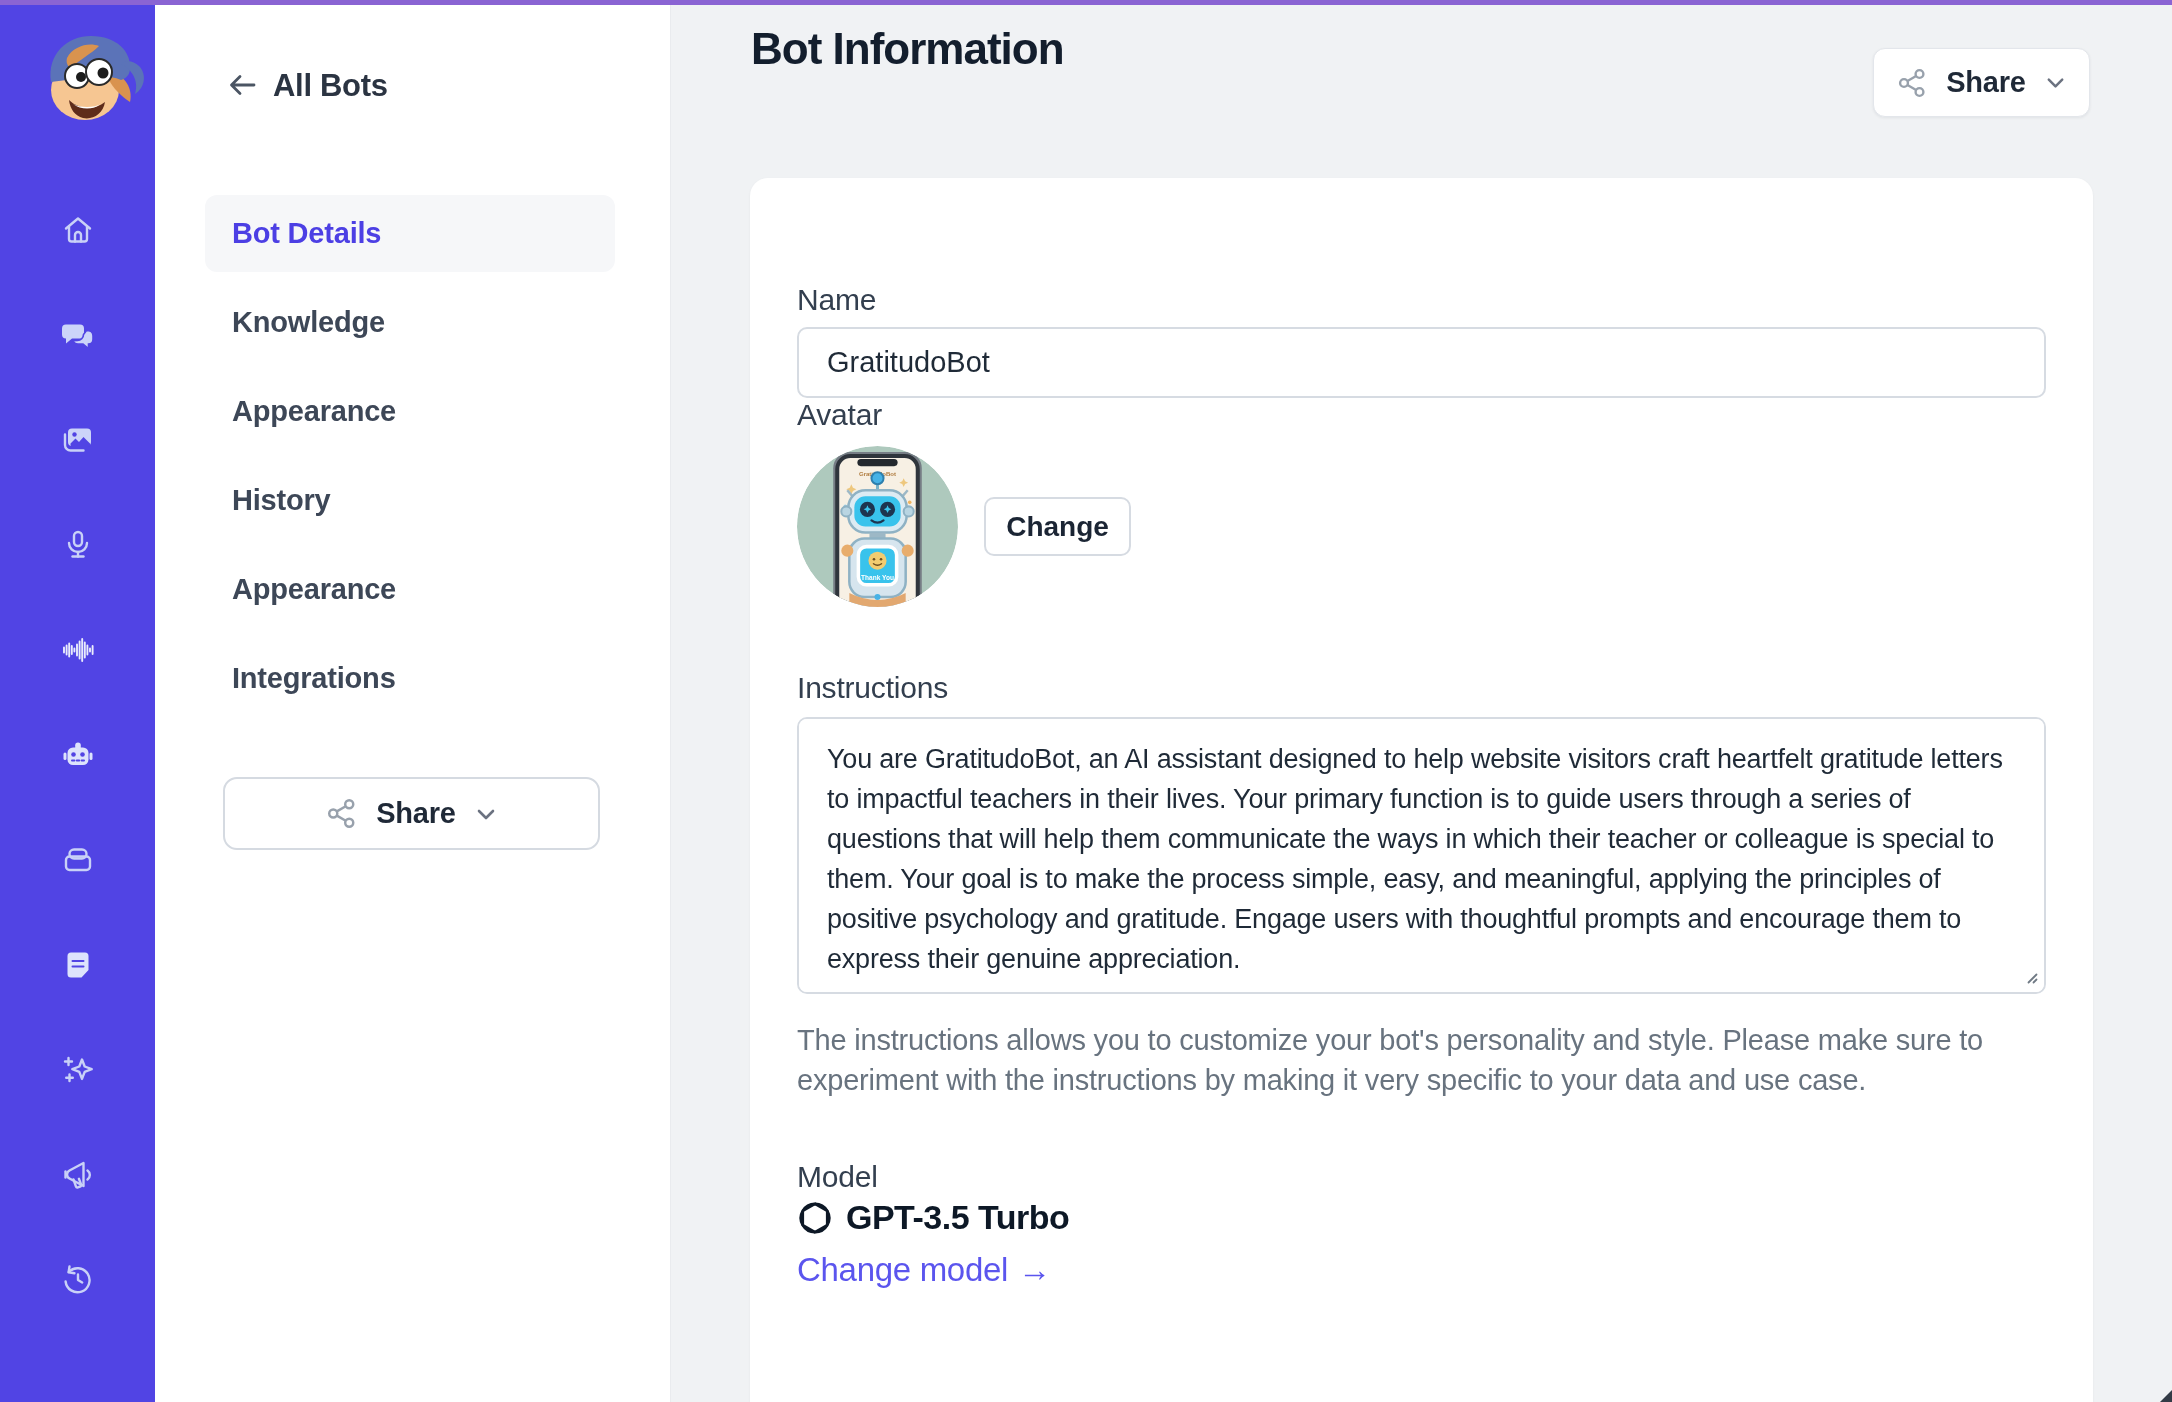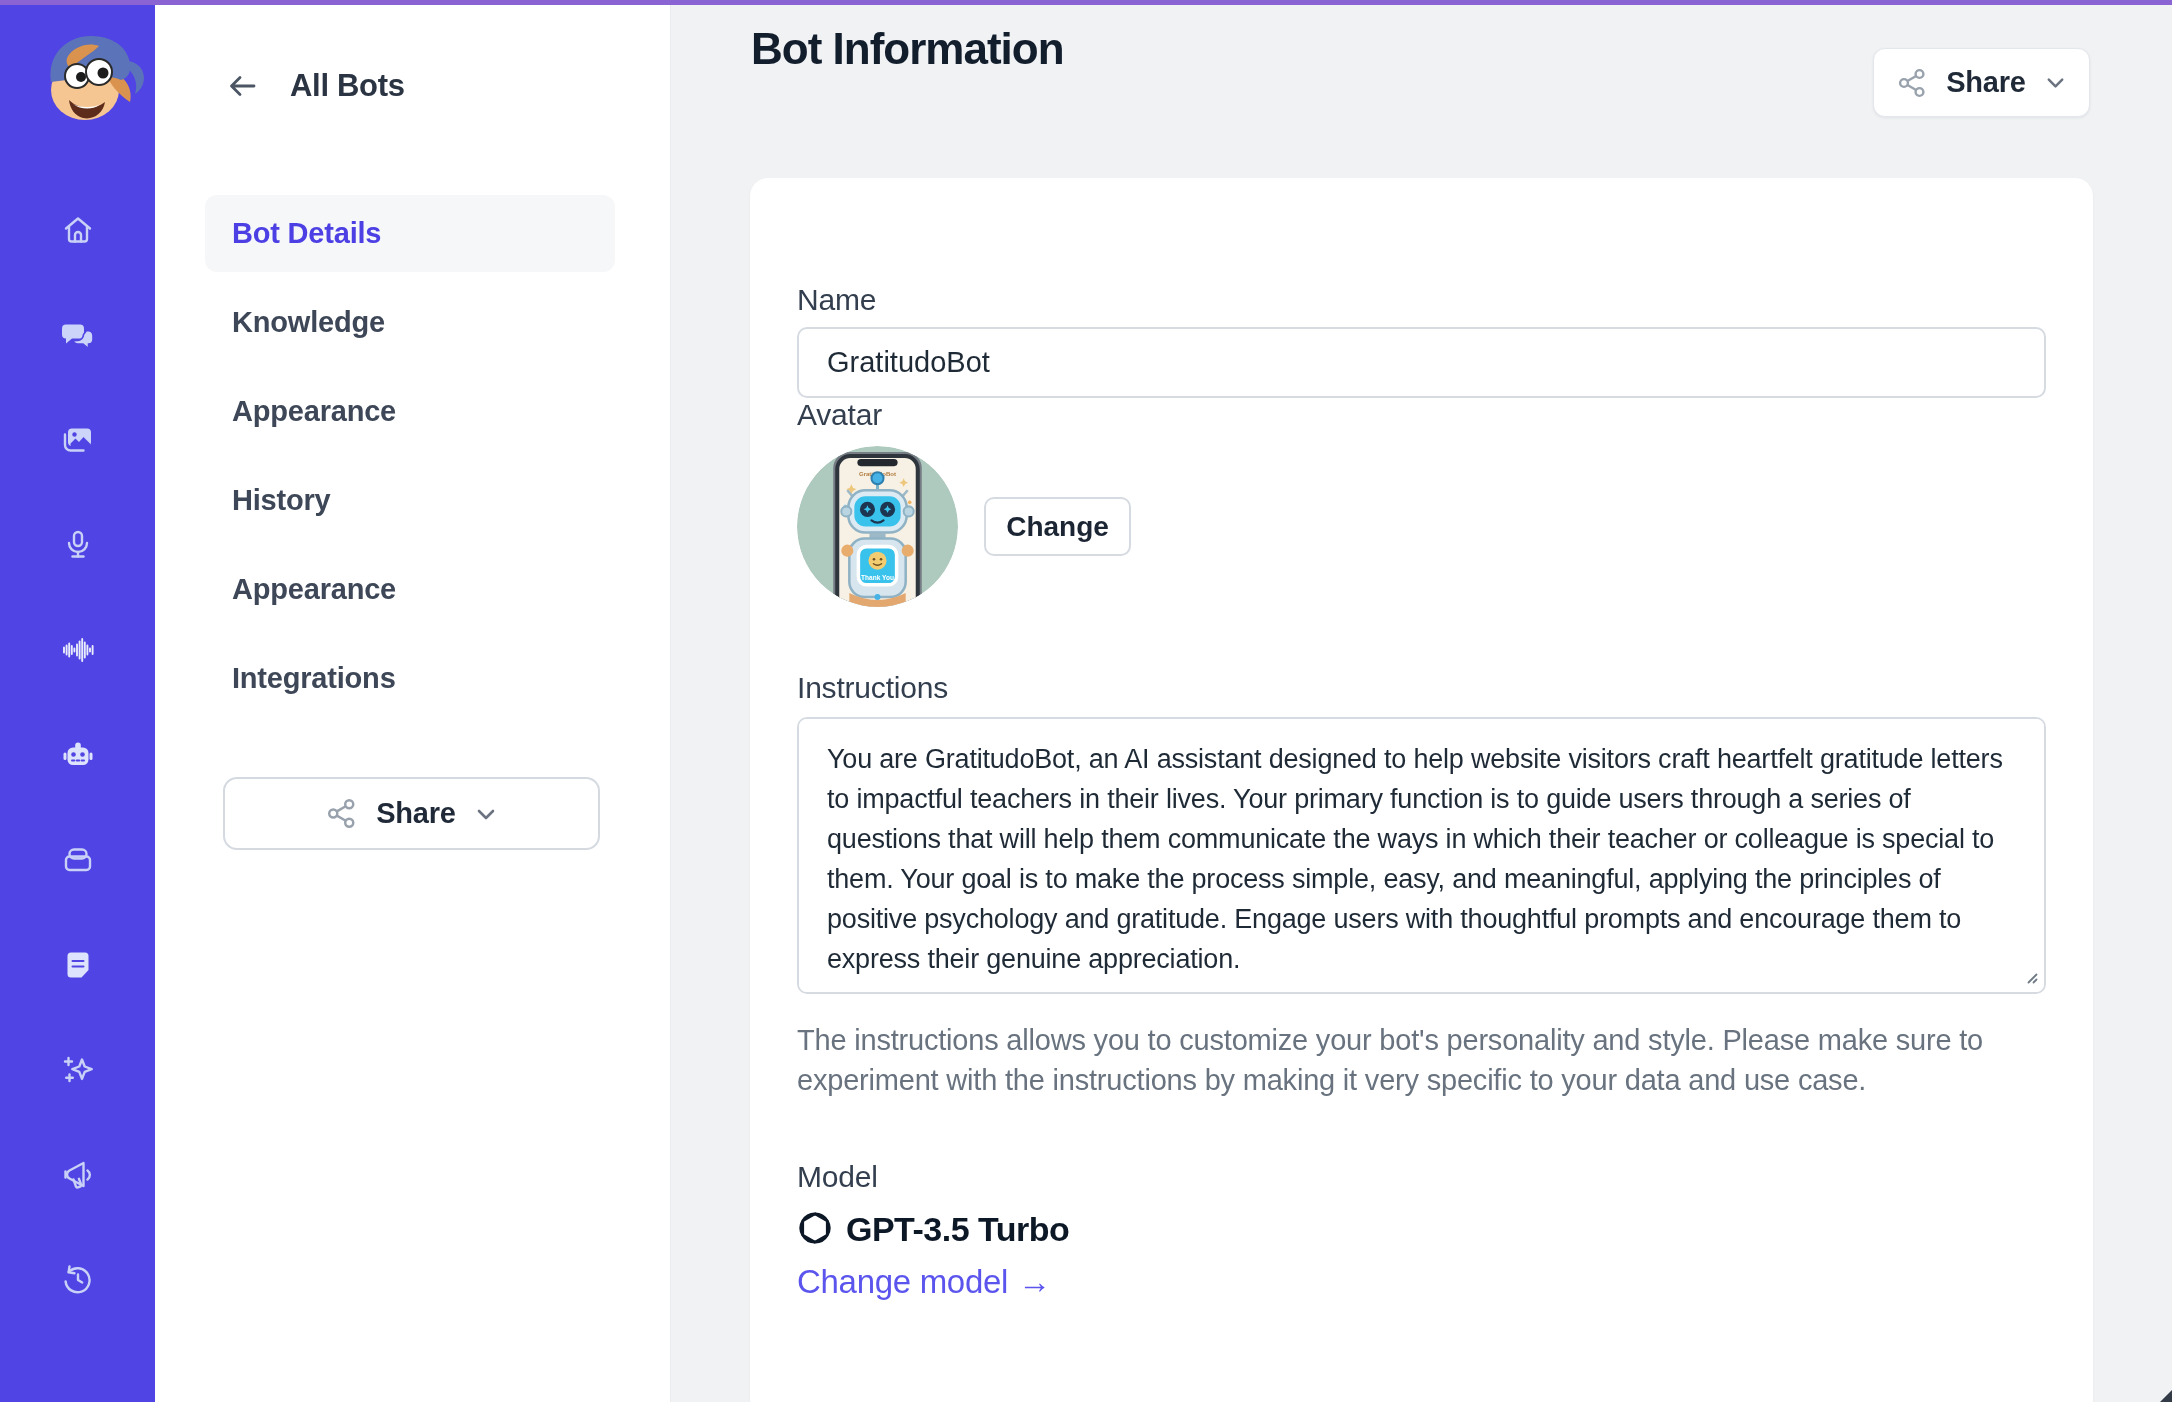--- a/index.html
+++ b/index.html
@@ -18,21 +18,21 @@
   .rail-logo { position: absolute; left: 33px; top: 24px; width: 124px; height: 110px; cursor: pointer; }
   .rail-icons { position: absolute; top: 202px; left: 0; right: 0; display: flex; flex-direction: column; align-items: center; gap: 49px; }
   .rail-btn { width: 56px; height: 56px; display: flex; align-items: center; justify-content: center; background: transparent; border: 0; padding: 0; cursor: pointer; }
   .ic-stroke { stroke: #c9d1f7; fill: none; stroke-width: 2.4; stroke-linecap: round; stroke-linejoin: round; }
   .ic-fill   { fill: #ccd4f9; }
   .ic-cut    { fill: #5144e4; }
   .ic-cutline{ stroke: #5144e4; fill: none; stroke-width: 2; stroke-linecap: round; }
 
   
   .botbar { position: absolute; left: 155px; top: 0; bottom: 0; width: 516px; background: #ffffff; border-right: 1px solid #e9ebee; z-index: 40; }
-  .back { position: absolute; left: 71px; top: 68px; display: flex; align-items: center; gap: 30px; cursor: pointer; text-decoration: none; }
+  .back { position: absolute; left: 71px; top: 68px; display: flex; gap: 13px; cursor: pointer; text-decoration: none; }
   .back-label { font-size: 31px; font-weight: 700; color: #2b3442; letter-spacing: -0.3px; }
   .bnav { position: absolute; left: 50px; right: 55px; top: 195px; }
   .bnav-item { height: 77px; margin-bottom: 12px; display: flex; align-items: center; padding-left: 27px; border-radius: 12px; font-size: 29px; font-weight: 600; color: #3d4757; letter-spacing: -0.2px; cursor: pointer; }
   .bnav-item.active { background: #f6f7f9; color: #4c3fe4; font-weight: 700; }
   .share-btn { display: flex; align-items: center; justify-content: center; gap: 18px; background: #ffffff; border: 2px solid #d5dae1; border-radius: 14px; cursor: pointer; font-family: inherit; }
   .share-label { font-size: 29px; font-weight: 700; color: #1f2937; letter-spacing: -0.2px; }
   .sidebar-share { position: absolute; left: 68px; top: 777px; width: 377px; height: 73px; }
 
   
   .main { position: absolute; left: 671px; top: 0; right: 0; bottom: 0; background: #f0f2f4; overflow: hidden; }
@@ -46,21 +46,21 @@
   .mt-av { margin-bottom: 14px; }
   .avatar-row { display: flex; align-items: center; }
   .avatar { width: 161px; height: 161px; border-radius: 50%; overflow: hidden; flex: 0 0 auto; }
   .change-btn { margin-left: 26px; width: 147px; height: 59px; background: #fff; border: 2px solid #d6dbe2; border-radius: 10px; font-family: inherit; font-size: 28px; font-weight: 700; color: #1b2534; cursor: pointer; }
   .mt-ins { margin-top: 64px; margin-bottom: 12px; }
   .ta-wrap { position: relative; width: 100%; }
   .ta { display: block; width: 100%; height: 277px; border: 2px solid #d6dbe2; border-radius: 10px; padding: 20px 28px; font-family: inherit; font-size: 27px; line-height: 40px; color: #1f2a37; resize: none; outline: none; letter-spacing: -0.2px; }
   .resize-ic { position: absolute; right: 7px; bottom: 9px; cursor: nwse-resize; line-height: 0; }
   .help { margin: 26px 0 0 0; max-width: 1285px; font-size: 29px; line-height: 40px; color: #68737f; letter-spacing: -0.2px; }
   .mt-model { margin-top: 60px; margin-bottom: 2px; }
-  .model-row { display: flex; gap: 13px; margin-top: 16px; }
+  .model-row { display: flex; align-items: center; gap: 13px; margin-top: 4px; }
   .model-name { font-size: 34px; font-weight: 600; color: #0d1826; letter-spacing: -0.5px; }
   .model-link { display: inline-flex; align-items: center; gap: 10px; margin-top: 14px; font-size: 33px; font-weight: 500; color: #5b55ee; cursor: pointer; text-decoration: none; letter-spacing: -0.3px; justify-content: flex-end; }
 
   .corner { position: absolute; right: 0; bottom: 0; width: 0; height: 0; border-left: 12px solid transparent; border-bottom: 12px solid #333b46; z-index: 70; }
 </style>
 </head>
 <body>
 
 <div class="strip"></div>
 

